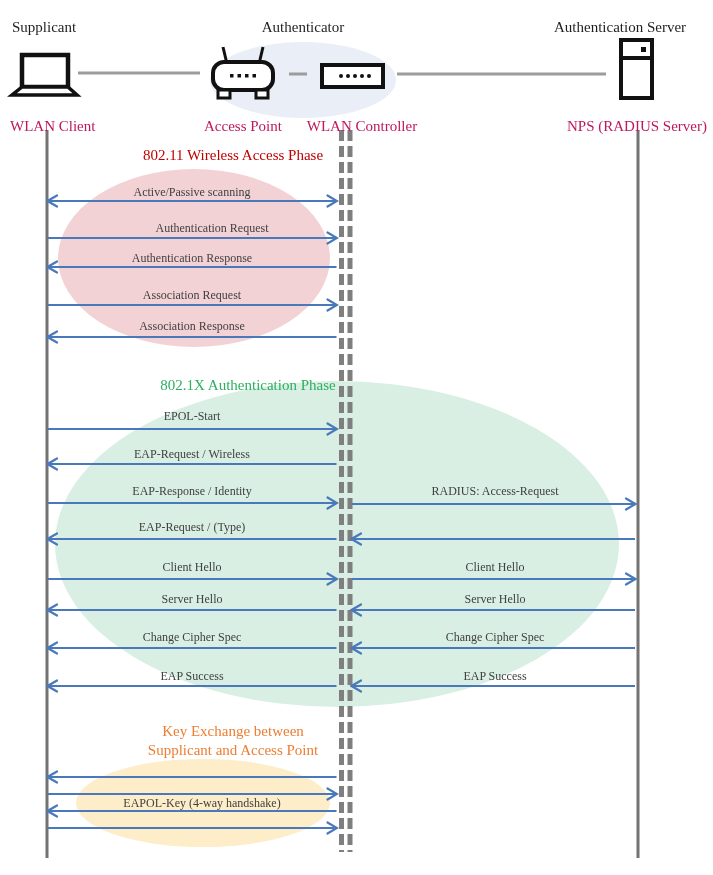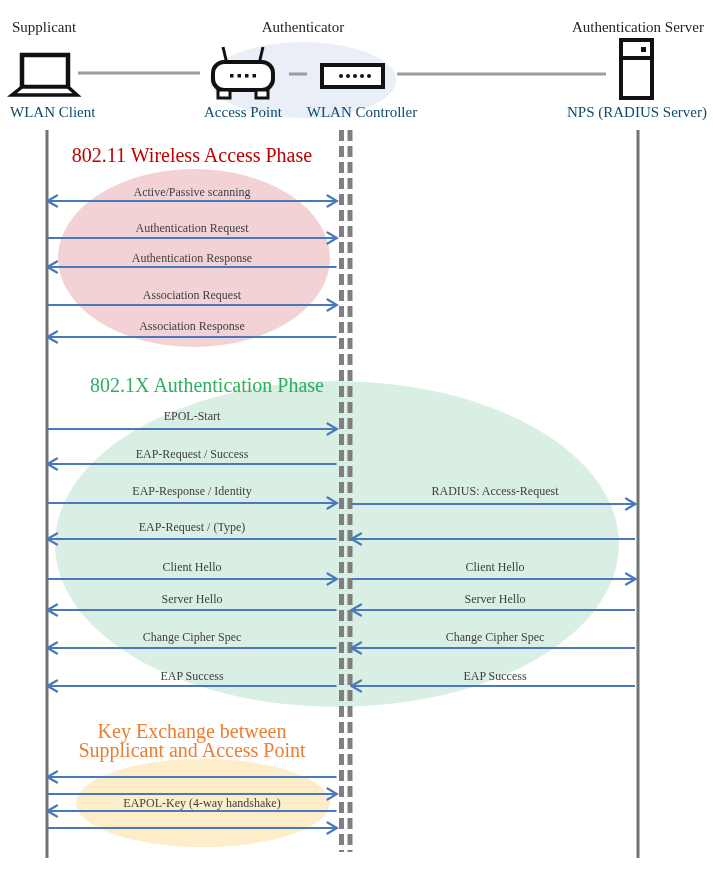--- a/index.html
+++ b/index.html
@@ -3,24 +3,24 @@
 <meta charset="utf-8">
 <style>
   html,body{margin:0;padding:0;background:#ffffff;}
   #canvas{
     position:relative;width:713px;height:875px;background:#ffffff;overflow:hidden;
     font-family:Liberation Serif, serif;color:#262626;
   }
   #diagram-svg{position:absolute;left:0;top:0;width:713px;height:875px;}
   .lbl{position:absolute;font-size:12px;line-height:16px;height:16px;text-align:center;color:#404040;white-space:nowrap;}
   .role-lbl{position:absolute;top:19px;font-size:15px;line-height:17px;color:#1f1f1f;white-space:nowrap;}
-  .node-lbl{position:absolute;top:104px;font-size:15px;line-height:17px;color:#0c4a6e;white-space:nowrap;text-align:center;}
+  .node-lbl{position:absolute;top:118px;font-size:15px;line-height:17px;color:#be185d;white-space:nowrap;text-align:center;}
   .msg-left{left:47px;width:290px;}
   .msg-right{left:352px;width:286px;}
-  .phase-title{position:absolute;font-size:20px;line-height:19px;text-align:center;white-space:nowrap;}
+  .phase-title{position:absolute;font-size:15px;line-height:19px;text-align:center;white-space:nowrap;padding-left:41px;}
   .p1{color:#c00000;}
   .p2{color:#2caf5f;}
   .p3{color:#ed7d31;}
 </style>
 </head>
 <body>
 
 <div id="canvas">
 
   <svg id="diagram-svg" viewBox="0 0 713 875">
@@ -101,39 +101,39 @@
 
     <g transform="translate(621,40)">
       <rect x="0" y="0" width="31" height="58" fill="#ffffff" stroke="#111111" stroke-width="4"></rect>
       <line x1="2" y1="18" x2="29" y2="18" stroke="#111111" stroke-width="4"></line>
       <rect x="20" y="7" width="5" height="5" fill="#111111"></rect>
     </g>
   </svg>
 
   <div class="role-lbl" style="left:12px;">Supplicant</div>
   <div class="role-lbl" style="left:233px;width:140px;text-align:center;">Authenticator</div>
-  <div class="role-lbl" style="left:554px;width:150px;text-align:right;">Authentication Server</div>
+  <div class="role-lbl" style="left:554px;width:150px;">Authentication Server</div>
 
   <div class="node-lbl" style="left:10px;text-align:left;">WLAN Client</div>
   <div class="node-lbl" style="left:183px;width:120px;">Access Point</div>
   <div class="node-lbl" style="left:297px;width:130px;">WLAN Controller</div>
   <div class="node-lbl" style="left:562px;width:150px;">NPS (RADIUS Server)</div>
 
   <div class="phase-title p1" style="left:47px;width:290px;top:146px;">802.11 Wireless Access Phase</div>
   <div class="phase-title p2" style="left:62px;width:290px;top:376px;">802.1X Authentication Phase</div>
   <div class="phase-title p3" style="left:47px;width:290px;top:722px;">Key Exchange between</div>
   <div class="phase-title p3" style="left:47px;width:290px;top:741px;">Supplicant and Access Point</div>
 
   <div class="lbl msg-left" style="top:184px;">Active/Passive scanning</div>
-  <div class="lbl msg-left" style="top:220px;">Authentication Request</div>
+  <div class="lbl msg-left" style="top:220px;padding-left:20px;">Authentication Request</div>
   <div class="lbl msg-left" style="top:250px;">Authentication Response</div>
   <div class="lbl msg-left" style="top:318px;">Association Response</div>
   <div class="lbl msg-left" style="top:287px;">Association Request</div>
   <div class="lbl msg-left" style="top:408px;">EPOL-Start</div>
-  <div class="lbl msg-left" style="top:446px;">EAP-Request / Success</div>
+  <div class="lbl msg-left" style="top:446px;">EAP-Request / Wireless</div>
   <div class="lbl msg-left" style="top:483px;">EAP-Response / Identity</div>
   <div class="lbl msg-left" style="top:519px;">EAP-Request / (Type)</div>
   <div class="lbl msg-left" style="top:559px;">Client Hello</div>
   <div class="lbl msg-left" style="top:591px;">Server Hello</div>
   <div class="lbl msg-left" style="top:629px;">Change Cipher Spec</div>
   <div class="lbl msg-left" style="top:668px;">EAP Success</div>
   <div class="lbl" style="left:57px;width:290px;top:795px;">EAPOL-Key (4-way handshake)</div>
 
   <div class="lbl msg-right" style="top:483px;">RADIUS: Access-Request</div>
   <div class="lbl msg-right" style="top:559px;">Client Hello</div>

